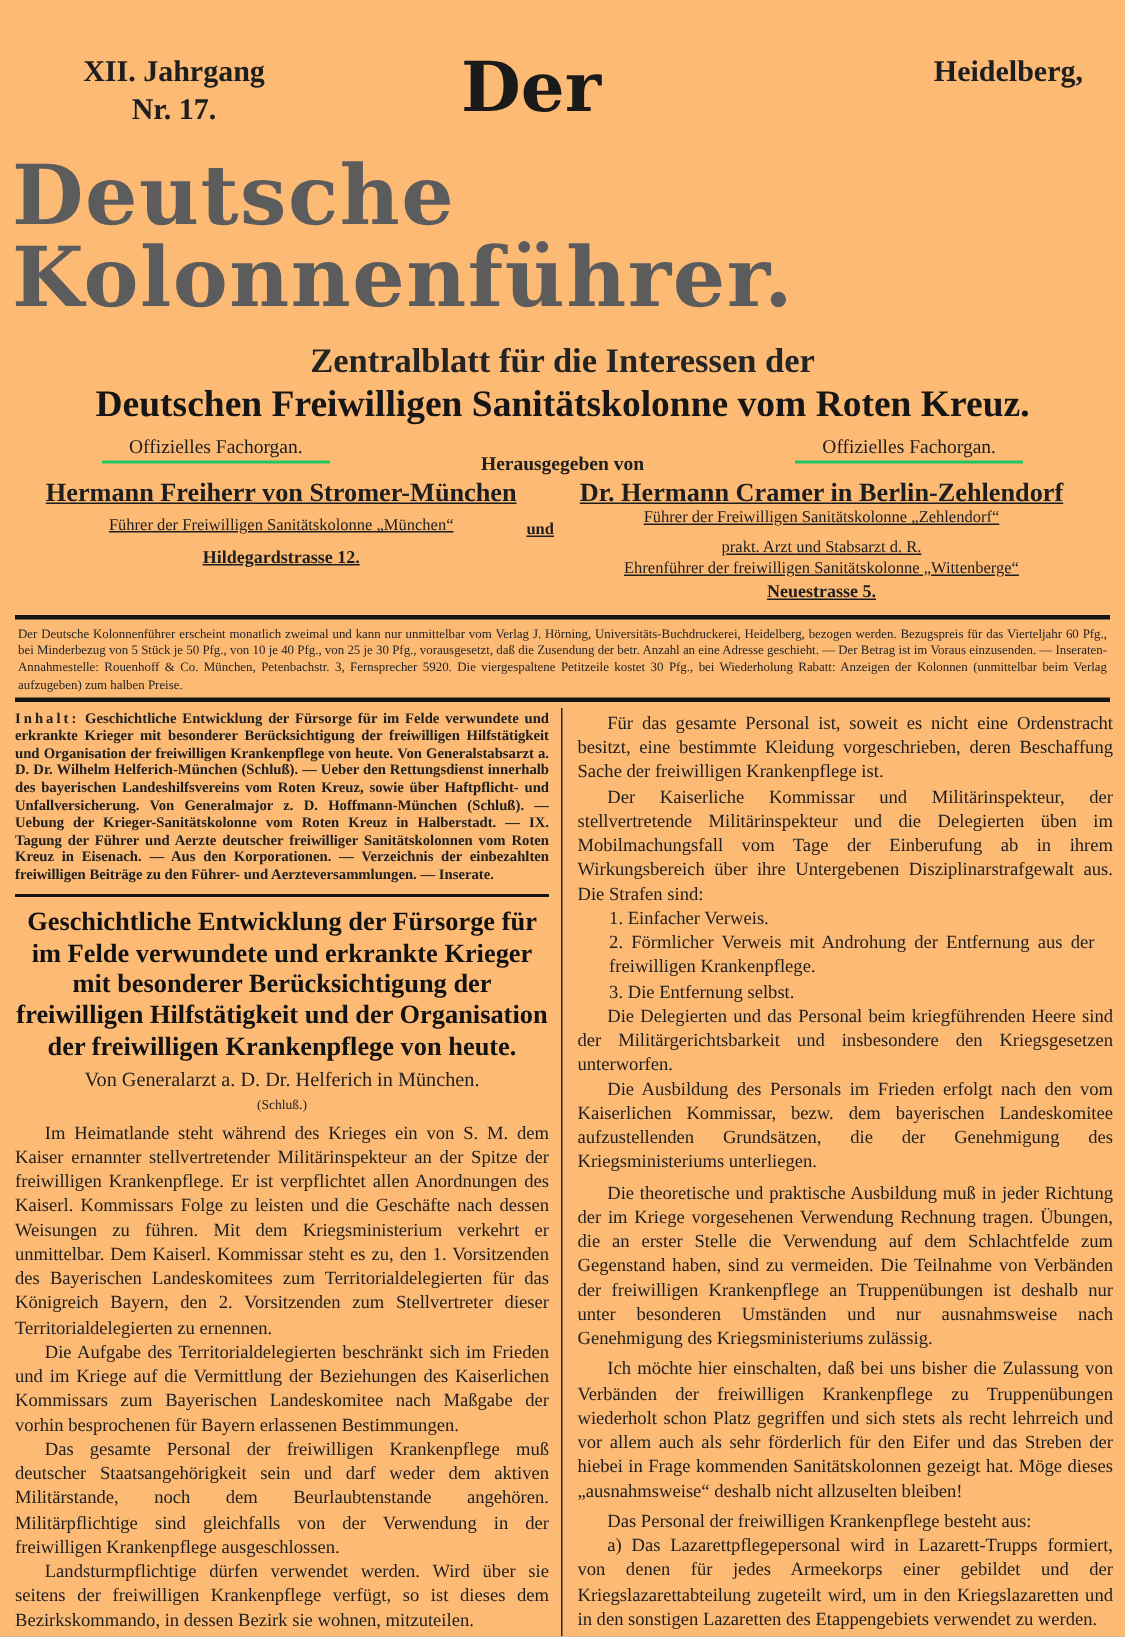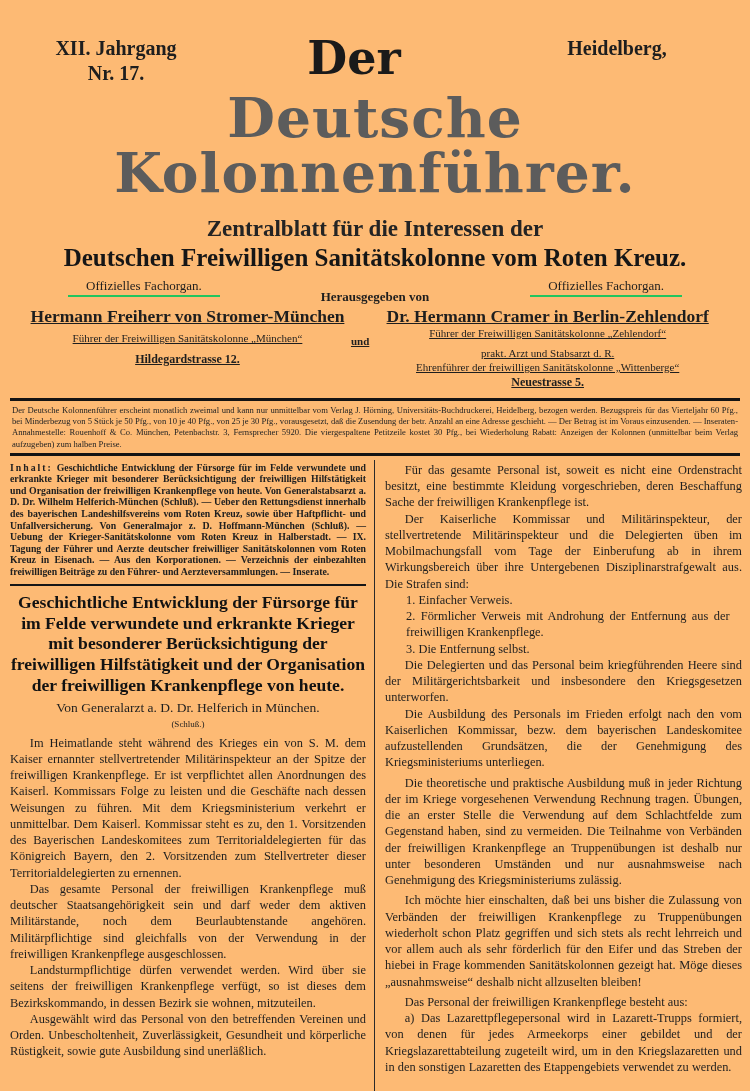--- a/index.html
+++ b/index.html
@@ -11,26 +11,26 @@
     color:#1e1e1e;
     font-family:"Liberation Serif","DejaVu Serif",serif;
     overflow:hidden;
     box-sizing:border-box;
     padding:8px 8px 0 8px;
   }
   
   .mast-row{display:flex;align-items:flex-start;justify-content:space-between;padding:28px 20px 0 28px;}
   .mast-left,.mast-right{text-align:center;font-weight:700;font-size:20px;line-height:1.25;}
   .mast-left{min-width:160px;}
-  .mast-right{min-width:210px;}
+  .mast-right{min-width:210px;text-align:right;}
   .mast-der{font-size:46px;font-weight:700;line-height:.9;margin-top:2px;color:#1a1a1a;
     font-family:"DejaVu Serif","Liberation Serif",serif;}
   .mast-title{
-    text-align:center;font-weight:700;font-size:55px;line-height:1.0;
-    color:#5c5c5c;letter-spacing:1px;margin-top:4px;
+    text-align:left;font-weight:700;font-size:55px;line-height:1.0;
+    color:#5c5c5c;letter-spacing:1px;margin-top:16px;
     font-family:"DejaVu Serif","Liberation Serif",serif;
   }
   .sub1{text-align:center;font-weight:600;font-size:23px;margin-top:16px;color:#242424;}
   .sub2{text-align:center;font-weight:700;font-size:25px;margin-top:2px;color:#161616;}
   .organ-row{display:flex;justify-content:space-between;align-items:flex-end;padding:6px 60px 0 60px;}
   .organ{font-weight:400;font-size:13px;border-bottom:2px solid #22c55e;padding:0 18px 1px 18px;}
   .hrsg{font-weight:600;font-size:13px;align-self:flex-end;margin-bottom:-8px;}
   .editors{display:flex;justify-content:space-between;align-items:flex-start;padding:10px 16px 0 16px;text-decoration:underline;}
   .ed{text-align:center;}
   .ed-left{width:330px;}
@@ -119,20 +119,21 @@
         <span class="toc-label">Inhalt:</span>
         <span>Geschichtliche Entwicklung der Fürsorge für im Felde verwundete und erkrankte Krieger mit besonderer Berücksichtigung der freiwilligen Hilfstätigkeit und Organisation der freiwilligen Krankenpflege von heute. Von Generalstabsarzt a. D. Dr. Wilhelm Helferich-München (Schluß). — Ueber den Rettungsdienst innerhalb des bayerischen Landeshilfsvereins vom Roten Kreuz, sowie über Haftpflicht- und Unfallversicherung. Von Generalmajor z. D. Hoffmann-München (Schluß). — Uebung der Krieger-Sanitätskolonne vom Roten Kreuz in Halberstadt. — IX. Tagung der Führer und Aerzte deutscher freiwilliger Sanitätskolonnen vom Roten Kreuz in Eisenach. — Aus den Korporationen. — Verzeichnis der einbezahlten freiwilligen Beiträge zu den Führer- und Aerzteversammlungen. — Inserate.</span>
       </div>
       <div class="toc-rule"></div>
 
       <div class="headline">Geschichtliche Entwicklung der Fürsorge für im Felde verwundete und erkrankte Krieger mit besonderer Berücksichtigung der freiwilligen Hilfstätigkeit und der Organisation der freiwilligen Krankenpflege von heute.</div>
       <div class="byline">Von Generalarzt a. D. Dr. Helferich in München.</div>
       <div class="schluss">(Schluß.)</div>
 
       <p>Im Heimatlande steht während des Krieges ein von S. M. dem Kaiser ernannter stellvertretender Militärinspekteur an der Spitze der freiwilligen Krankenpflege. Er ist verpflichtet allen Anordnungen des Kaiserl. Kommissars Folge zu leisten und die Geschäfte nach dessen Weisungen zu führen. Mit dem Kriegsministerium verkehrt er unmittelbar. Dem Kaiserl. Kommissar steht es zu, den 1. Vorsitzenden des Bayerischen Landeskomitees zum Territorialdelegierten für das Königreich Bayern, den 2. Vorsitzenden zum Stellvertreter dieser Territorialdelegierten zu ernennen.</p>
+      <p>Die Aufgabe des Territorialdelegierten beschränkt sich im Frieden und im Kriege auf die Vermittlung der Beziehungen des Kaiserlichen Kommissars zum Bayerischen Landeskomitee nach Maßgabe der vorhin besprochenen für Bayern erlassenen Bestimmungen.</p>
       <p>Das gesamte Personal der freiwilligen Krankenpflege muß deutscher Staatsangehörigkeit sein und darf weder dem aktiven Militärstande, noch dem Beurlaubtenstande angehören. Militärpflichtige sind gleichfalls von der Verwendung in der freiwilligen Krankenpflege ausgeschlossen.</p>
       <p>Landsturmpflichtige dürfen verwendet werden. Wird über sie seitens der freiwilligen Krankenpflege verfügt, so ist dieses dem Bezirkskommando, in dessen Bezirk sie wohnen, mitzuteilen.</p>
       <p>Ausgewählt wird das Personal von den betreffenden Vereinen und Orden. Unbescholtenheit, Zuverlässigkeit, Gesundheit und körperliche Rüstigkeit, sowie gute Ausbildung sind unerläßlich.</p>
 
     </div>
 
     <div class="col col-right">
       <p class="tight">Für das gesamte Personal ist, soweit es nicht eine Ordenstracht besitzt, eine bestimmte Kleidung vorgeschrieben, deren Beschaffung Sache der freiwilligen Krankenpflege ist.</p>
       <p class="tight">Der Kaiserliche Kommissar und Militärinspekteur, der stellvertretende Militärinspekteur und die Delegierten üben im Mobilmachungsfall vom Tage der Einberufung ab in ihrem Wirkungsbereich über ihre Untergebenen Disziplinarstrafgewalt aus. Die Strafen sind:</p>
       <p class="list tight">1. Einfacher Verweis.</p>

